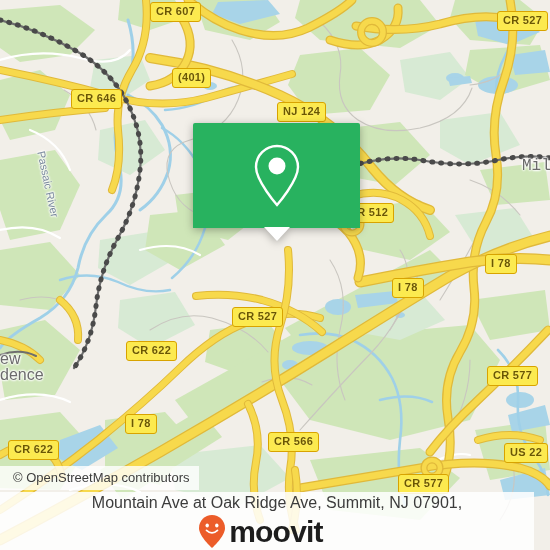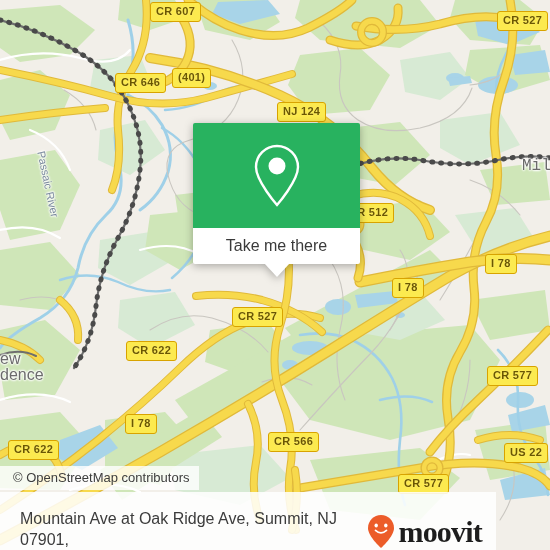--- a/index.html
+++ b/index.html
@@ -103,45 +103,46 @@
     color:#3d3d3d;
     font-size:13px;
     font-family:"Liberation Sans", sans-serif;
     white-space:nowrap;
     z-index:30;
   }
 
   
   #bottombar {
     position:absolute;
-    left:0; bottom:0; width:496px; height:58px;
+    left:0; bottom:0; width:534px; height:58px;
     background:rgba(255,255,255,.86);
-    display:flex; align-items:flex-end;
+    display:flex; align-items:center;
     z-index:35;
+    flex-direction:column;
   }
   #bottom-text {
     flex:1;
     padding-left:20px;
     color:#3c3c3c;
     font-size:16px;
     line-height:1.32;
     font-family:"Liberation Sans", sans-serif;
   }
   #brand {
     display:flex; align-items:center;
     padding-right:14px;
     gap:2px;
   }
   #brand-word {
     color:#1d1d1d;
     font-size:30px;
     font-weight:bold;
     letter-spacing:-0.8px;
     line-height:1;
-    font-family:Liberation Serif, serif;
+    font-family:Liberation Sans, sans-serif;
   }
 </style>
 </head>
 <body>
 
 <div id="app">
 
   <div id="map">
 
     <svg class="layer" viewBox="0 0 550 550" width="550" height="550" preserveAspectRatio="none">
@@ -325,21 +326,21 @@
            Q100,270 96,306 Q92,342 74,368"></path>
       <path class="rail" stroke-width="2.2" d="M258,198 Q300,186 340,170 Q382,154 420,160 Q462,168 498,160 Q528,154 550,158"></path>
       <path class="rail" stroke-width="2.2" stroke-dasharray="1 8" stroke-linecap="round" style="stroke:#4a4a4a;stroke-width:5" d="M258,198 Q300,186 340,170 Q382,154 420,160 Q462,168 498,160 Q528,154 550,158"></path>
       <path class="rail" stroke-width="2" d="M0,355 Q20,348 36,356"></path>
     </svg>
 
     <div class="layer" id="shield-layer">
         <div class="shield" style="left: 118px; top: 2px; margin-left: 32px;">CR 607</div>
         <div class="shield" style="left: 497px; top: 11px;">CR 527</div>
         <div class="shield" style="left: 172px; top: 68px;">(401)</div>
-        <div class="shield" style="left: 71px; top: 73px; margin-left: 44px;">CR 646</div>
+        <div class="shield" style="left: 71px; top: 89px;">CR 646</div>
         <div class="shield" style="left: 277px; top: 102px;">NJ 124</div>
         <div class="shield" style="left: 343px; top: 203px;">CR 512</div>
         <div class="shield" style="left: 485px; top: 254px;">I 78</div>
         <div class="shield" style="left: 392px; top: 278px;">I 78</div>
         <div class="shield" style="left: 232px; top: 307px;">CR 527</div>
         <div class="shield" style="left: 126px; top: 341px;">CR 622</div>
         <div class="shield" style="left: 487px; top: 366px;">CR 577</div>
         <div class="shield" style="left: 125px; top: 414px;">I 78</div>
         <div class="shield" style="left: 8px; top: 440px;">CR 622</div>
         <div class="shield" style="left: 268px; top: 432px;">CR 566</div>
@@ -354,23 +355,20 @@
         <div class="river-label" style="left: 47px; top: 150px; transform: rotate(78deg); transform-origin: left top;">Passaic River</div>
       </div>
   </div>
 
   <div id="popup">
     <div id="popup-head">
       <svg width="54" height="66" viewBox="0 0 54 66">
         <path d="M27 3 C15.4 3 6 12.4 6 24 C6 38 27 62 27 62 C27 62 48 38 48 24 C48 12.4 38.6 3 27 3 Z" fill="none" stroke="#ffffff" stroke-width="2.4"></path>
         <circle cx="27" cy="23" r="8.5" fill="#ffffff"></circle>
       </svg>
-    </div>
-    <div id="popup-foot">
-      <span>Take me there</span>
     </div>
     <div id="popup-tail"></div>
   </div>
 
   <div id="attribution">© OpenStreetMap contributors</div>
 
   <div id="bottombar">
     <div id="bottom-text">
       <div>Mountain Ave at Oak Ridge Ave, Summit, NJ 07901,</div>
     </div>

